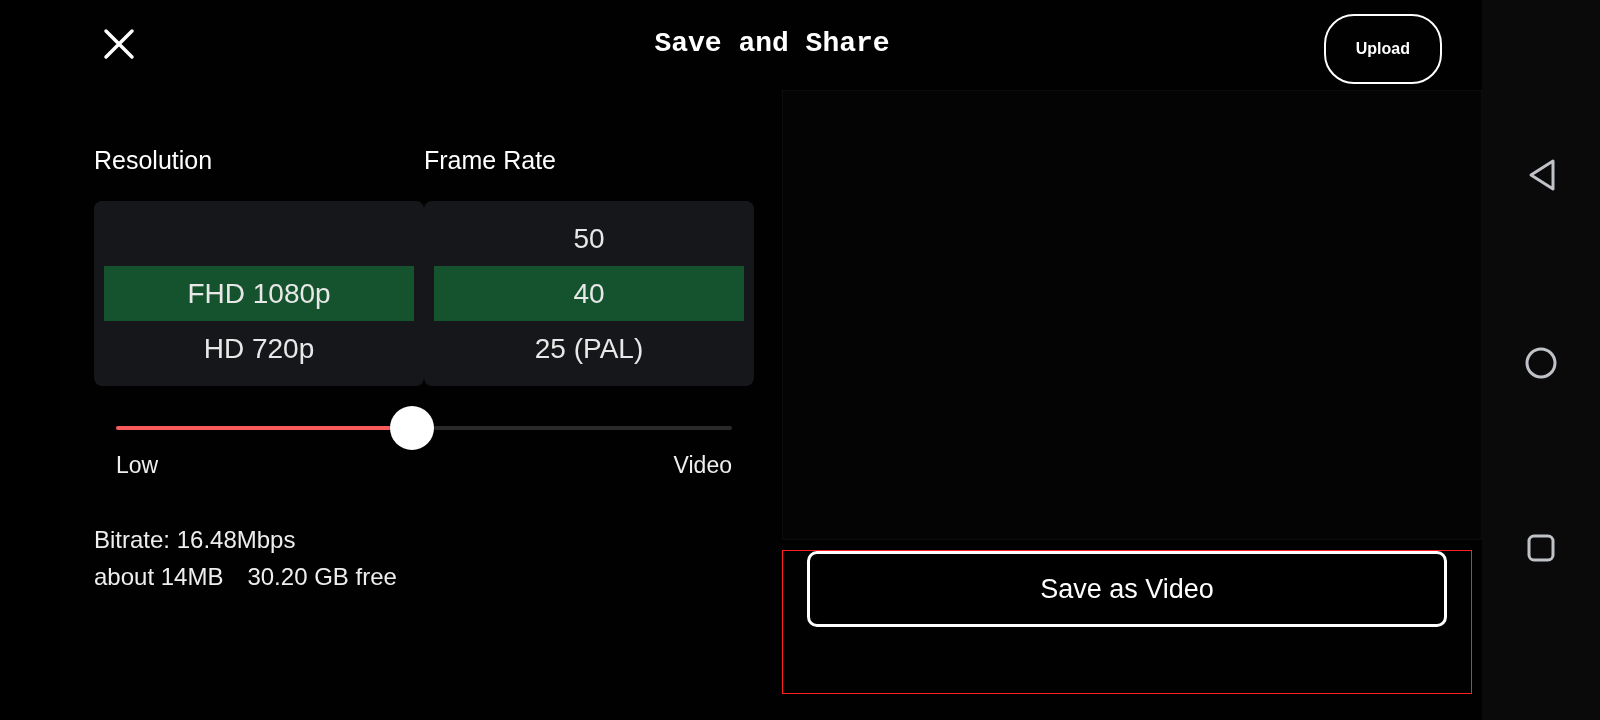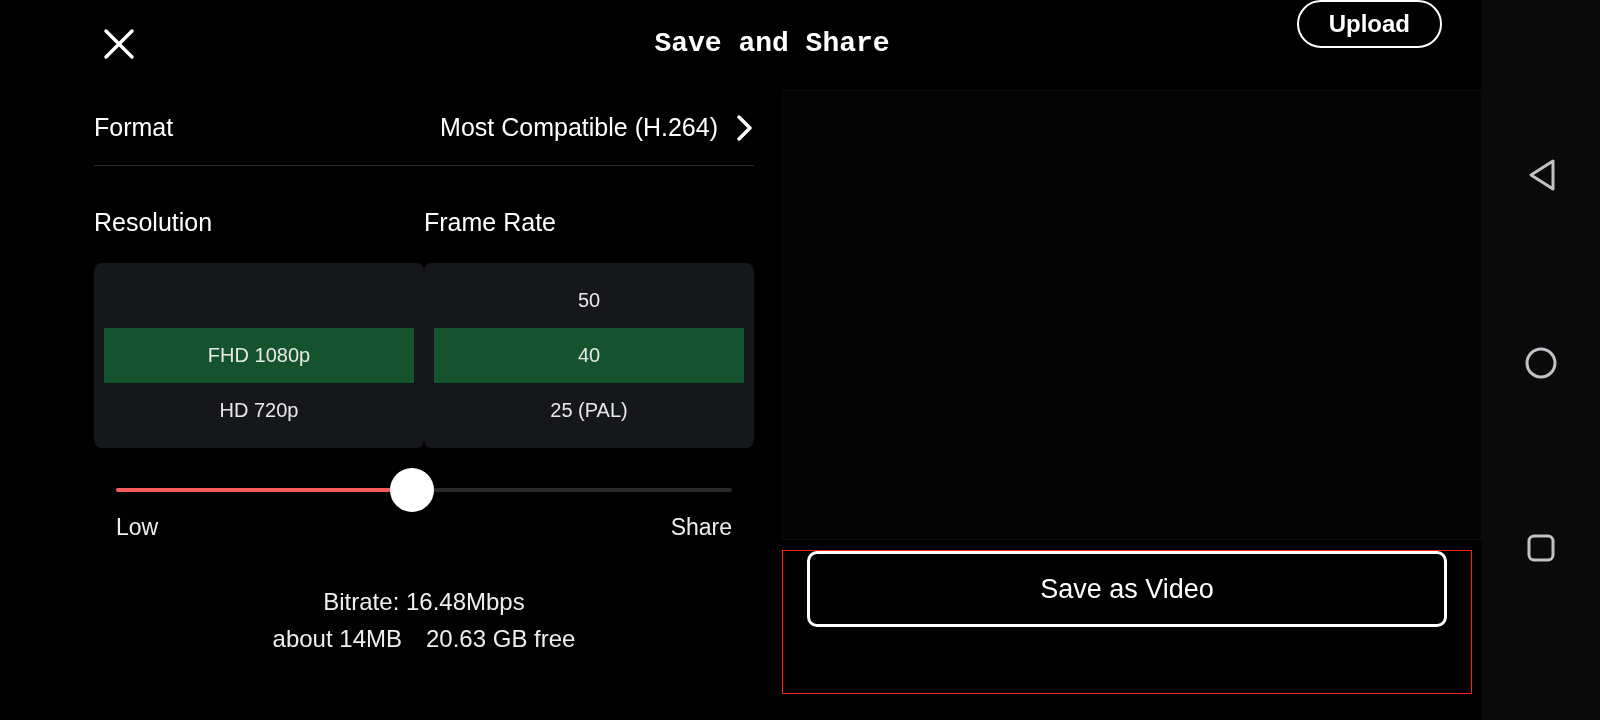--- a/index.html
+++ b/index.html
@@ -7,53 +7,53 @@
   .root { display: flex; width: 100%; height: 100%; }
   .left-gutter { width: 62px; height: 100%; background: #000; }
   .app { flex: 1; background: #010101; position: relative; }
   .nav-bar { width: 118px; height: 100%; background: #0a0a0a; display: flex; flex-direction: column; align-items: center; justify-content: space-around; padding: 80px 0; }
   .nav-icon svg { display: block; }
 
   
   .header { position: absolute; top: 0; left: 0; right: 0; height: 86px; display: flex; align-items: center; }
   .close-btn { position: absolute; left: 35px; top: 22px; width: 44px; height: 44px; display: flex; align-items: center; justify-content: center; cursor: pointer; }
   .title { width: 100%; text-align: center; font-size: 28px; font-weight: 700; font-family: Liberation Mono, monospace; }
-  .upload-btn { position: absolute; right: 40px; top: 0; border: 2px solid #fff; border-radius: 30px; padding: 8px 30px; font-size: 24px; font-weight: 600; background: transparent; color: #fff; cursor: pointer; }
+  .upload-btn { position: absolute; right: 40px; top: 14px; border: 2px solid #fff; border-radius: 30px; padding: 24px 30px; font-size: 16px; font-weight: 600; background: transparent; color: #fff; cursor: pointer; }
 
   
   .left-panel { position: absolute; left: 32px; top: 104px; width: 660px; }
   .right-panel { position: absolute; left: 720px; top: 90px; width: 700px; height: 600px; }
   .preview { width: 700px; height: 450px; background: #040404; border: 1px solid #0c0c0c; }
 
   
   .format-row { display: flex; align-items: center; height: 62px; border-bottom: 1px solid #2c2c2c; padding-bottom: 14px; cursor: pointer; }
   .format-label { font-size: 25px; font-weight: 400; }
   .format-value { margin-left: auto; font-size: 25px; font-weight: 400; color: #fff; }
   .chevron { margin-left: 18px; display: flex; align-items: center; }
 
   
   .pickers { display: flex; gap: 0; margin-top: 42px; }
   .picker-col { flex: 1; }
   .picker-label { font-size: 25px; font-weight: 400; margin-bottom: 26px; }
   .picker-box { background: #16171a; border-radius: 8px; overflow: hidden; }
-  .picker-item { height: 55px; display: flex; align-items: center; justify-content: center; font-size: 20px; font-weight: 400; color: #e8e8e8; cursor: pointer; text-align: right; }
+  .picker-item { height: 55px; display: flex; align-items: center; justify-content: center; font-size: 28px; font-weight: 400; color: #e8e8e8; cursor: pointer; text-align: right; }
   .picker-item.blank { height: 55px; }
   .picker-item.selected { background: #14532d; font-weight: 500; }
   .inner-pad { padding: 10px; }
 
   
   .slider-wrap { margin-top: 40px; padding: 0 22px; position: relative; }
   .slider-track { position: relative; height: 4px; background: #2a2a2a; border-radius: 2px; }
   .slider-fill { position: absolute; left: 0; top: 0; height: 4px; background: #f85b5b; border-radius: 2px; width: 48%; }
   .slider-thumb { position: absolute; top: 50%; left: 48%; width: 44px; height: 44px; background: #fff; border-radius: 50%; transform: translate(-50%, -50%); cursor: grab; box-shadow: 0 0 2px rgba(0,0,0,.4); }
   .slider-labels { display: flex; justify-content: space-between; margin-top: 22px; padding: 0 -2px; text-align: right; }
   .slider-labels span { font-size: 23px; color: #eee; }
 
   
-  .info { margin-top: 42px; font-size: 24px; line-height: 1.55; color: #eee; text-align: center; }
+  .info { margin-top: 42px; font-size: 24px; line-height: 1.55; color: #eee; }
   .info .sep { display: inline-block; width: 24px; }
 
   
   .save-wrap { position: absolute; left: 0; top: 460px; width: 690px; height: 144px; border: 1px solid #ff2020; display: flex; align-items: flex-start; justify-content: center; }
   .save-btn { width: 640px; height: 76px; border: 3px solid #fff; border-radius: 10px; background: #000; color: #fff; font-size: 27px; font-weight: 500; cursor: pointer; }
 </style>
 </head>
 <body>
 
 <div class="root">
@@ -66,29 +66,20 @@
         <svg width="34" height="34" viewBox="0 0 34 34">
             <path d="M4 4 L30 30 M30 4 L4 30" stroke="#fff" stroke-width="3.5" stroke-linecap="round" fill="none"></path>
           </svg>
       </div>
       <div class="title">Save and Share</div>
       <button class="upload-btn">Upload</button>
     </div>
 
     <div class="left-panel">
 
-      <div class="format-row">
-        <span class="format-label">Format</span>
-        <span class="format-value">Most Compatible (H.264)</span>
-        <span class="chevron">
-          <svg width="18" height="28" viewBox="0 0 18 28">
-              <path d="M3 3 L14 14 L3 25" stroke="#fff" stroke-width="3.5" fill="none" stroke-linecap="round" stroke-linejoin="round"></path>
-            </svg>
-        </span>
-      </div>
 
       <div class="pickers">
         <div class="picker-col">
           <div class="picker-label">Resolution</div>
           <div class="picker-box inner-pad">
             <div class="picker-item blank"></div>
             <div class="picker-item selected">FHD 1080p</div>
             <div class="picker-item">HD 720p</div>
           </div>
         </div>
@@ -102,28 +93,28 @@
         </div>
       </div>
 
       <div class="slider-wrap">
         <div class="slider-track">
           <div class="slider-fill"></div>
           <div class="slider-thumb"></div>
         </div>
         <div class="slider-labels">
           <span>Low</span>
-          <span>Share</span>
+          <span>Video</span>
         </div>
       </div>
 
       <div class="info">
         <div>Bitrate: 16.48Mbps</div>
         <div>
-          <span>about 14MB</span><span class="sep"></span><span>20.63 GB free</span>
+          <span>about 14MB</span><span class="sep"></span><span>30.20 GB free</span>
         </div>
       </div>
 
     </div>
 
     <div class="right-panel">
       <div class="preview"></div>
       <div class="save-wrap">
         <button class="save-btn">Save as Video</button>
       </div>

